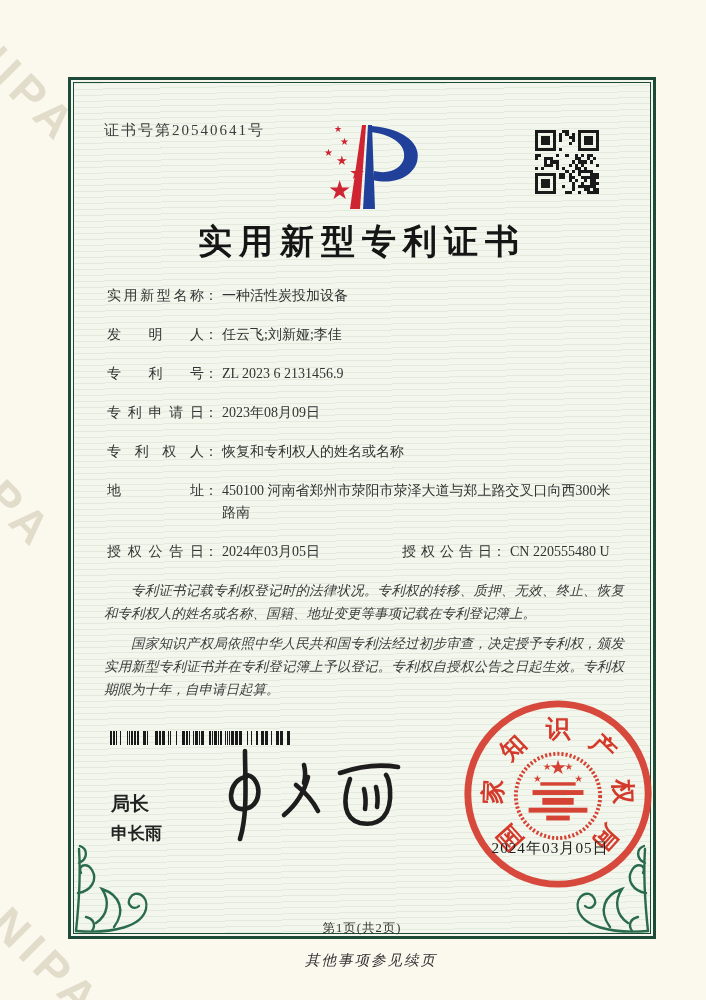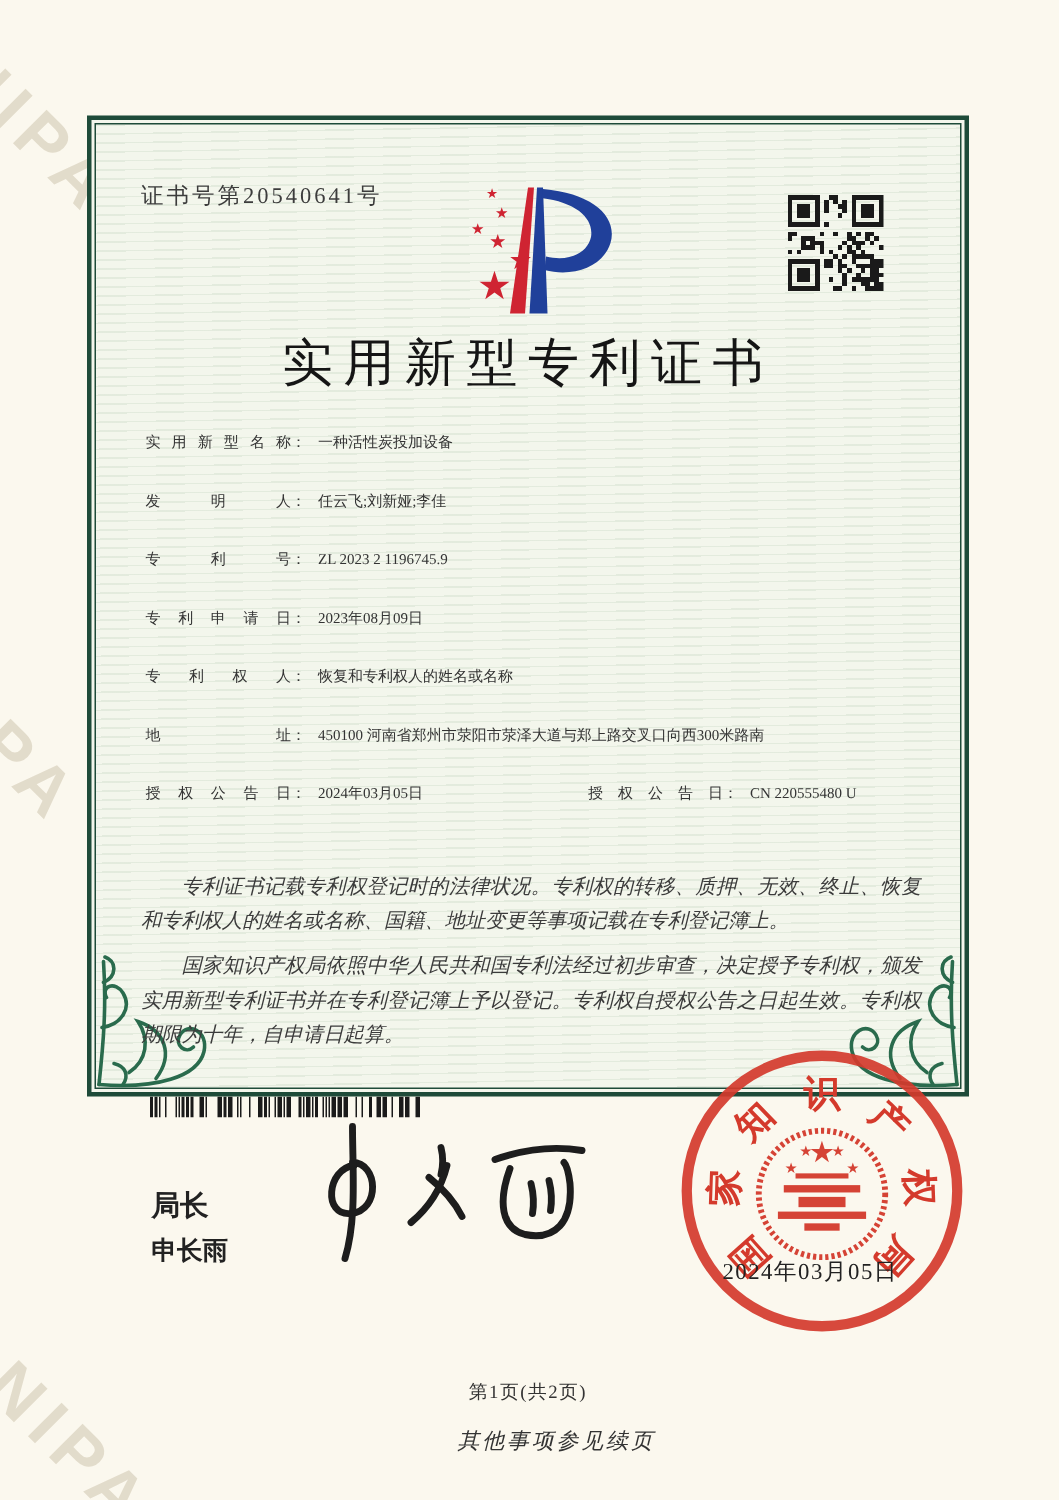--- a/index.html
+++ b/index.html
@@ -13,38 +13,38 @@
   .watermark{
     position:absolute;
     font-family:"Liberation Sans","DejaVu Sans",sans-serif;
     font-weight:700;font-size:46px;letter-spacing:7px;
     color:rgba(189,177,151,.40);
     transform:rotate(45deg);transform-origin:left top;
     white-space:nowrap;pointer-events:none;
   }
   
   .cert{
-    position:absolute;left:58px;top:77px;width:588px;height:654px;
+    position:absolute;left:68px;top:77px;width:588px;height:862px;
     border:3px solid #1e4b39;box-sizing:border-box;background:#f4f6ec;
   }
   .cert-inner{
     position:absolute;inset:2px;border:1px solid #1e4b39;
     background:
       repeating-linear-gradient(179deg, rgba(120,160,122,.13) 0 1px, rgba(0,0,0,0) 1px 6px),
       #f3f6ec;
   }
   .cert-no{left:30px;top:38px;font-size:15px;letter-spacing:2px;color:#3c3c3c}
   .logo{left:226px;top:34px}
   .qr{left:461px;top:47px}
   .doc-title{
     left:0;right:0;top:136px;text-align:center;
-    font-size:34px;font-weight:400;letter-spacing:7px;color:#151515;
+    font-size:34px;font-weight:700;letter-spacing:7px;color:#151515;
   }
   .fields{left:33px;right:28px;top:202px}
-  .row{display:flex;font-size:10px;line-height:22px;margin-bottom:17px;color:#333}
+  .row{display:flex;font-size:14px;line-height:22px;margin-bottom:17px;color:#333}
   .lbl{width:97px;flex:none;text-align:justify;text-align-last:justify}
   .lbl2{width:90px;flex:none;margin-left:28px;text-align:justify;text-align-last:justify}
   .colon{flex:none;width:18px}
   .val{flex:1}
   .val-fixed{flex:none;width:152px}
   .paras{
     left:30px;right:26px;top:496px;
     font-size:13.5px;line-height:23px;color:#3b3b3b;
     font-style:italic;text-align:justify;
   }
@@ -241,21 +241,21 @@
         <span class="val">一种活性炭投加设备</span>
       </div>
       <div class="row">
         <span class="lbl">发明人</span>
         <span class="colon">：</span>
         <span class="val">任云飞;刘新娅;李佳</span>
       </div>
       <div class="row">
         <span class="lbl">专利号</span>
         <span class="colon">：</span>
-        <span class="val">ZL 2023 2 1196745.9</span>
+        <span class="val">ZL 2023 6 2131456.9</span>
       </div>
       <div class="row">
         <span class="lbl">专利申请日</span>
         <span class="colon">：</span>
         <span class="val">2023年08月09日</span>
       </div>
       <div class="row">
         <span class="lbl">专利权人</span>
         <span class="colon">：</span>
         <span class="val">恢复和专利权人的姓名或名称</span>

